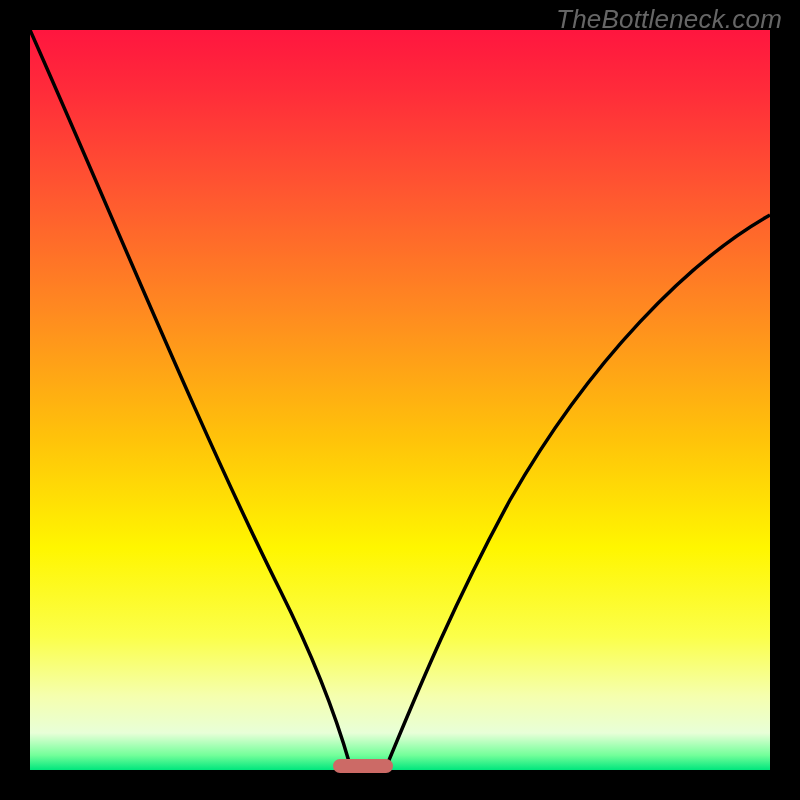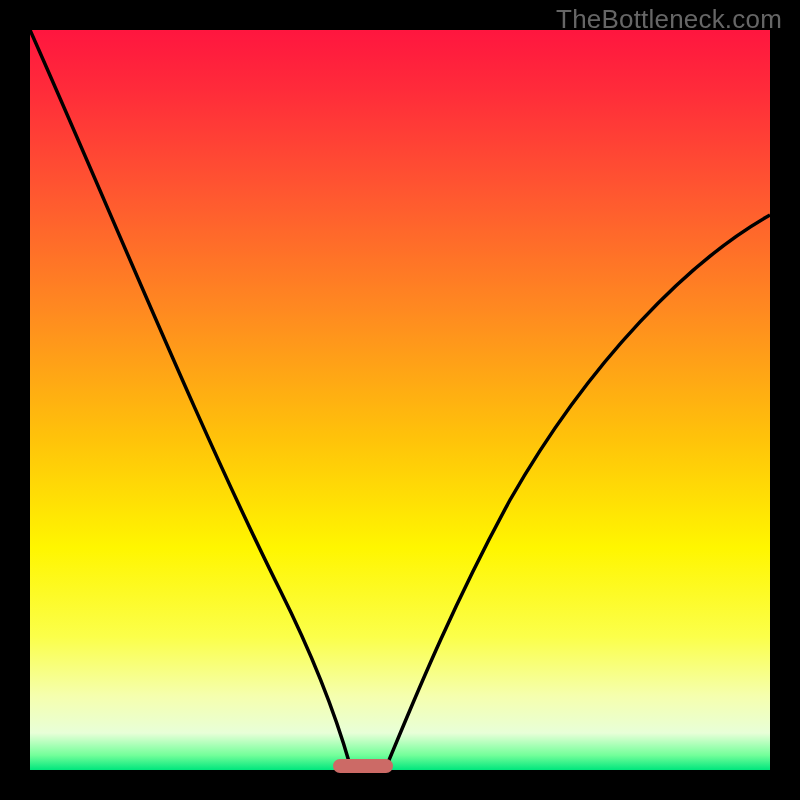--- a/index.html
+++ b/index.html
@@ -47,20 +47,21 @@
     background: #cc6a66;
   }
   .watermark {
     position: absolute;
     top: 4px;
     right: 18px;
     color: #666;
     font-size: 26px;
     letter-spacing: 0.2px;
     user-select: none;
+    font-style: italic;
   }
 </style>
 </head>
 <body>
 
 <div class="watermark">TheBottleneck.com</div>
 
 <div class="frame">
   <div class="gradient"></div>
 

